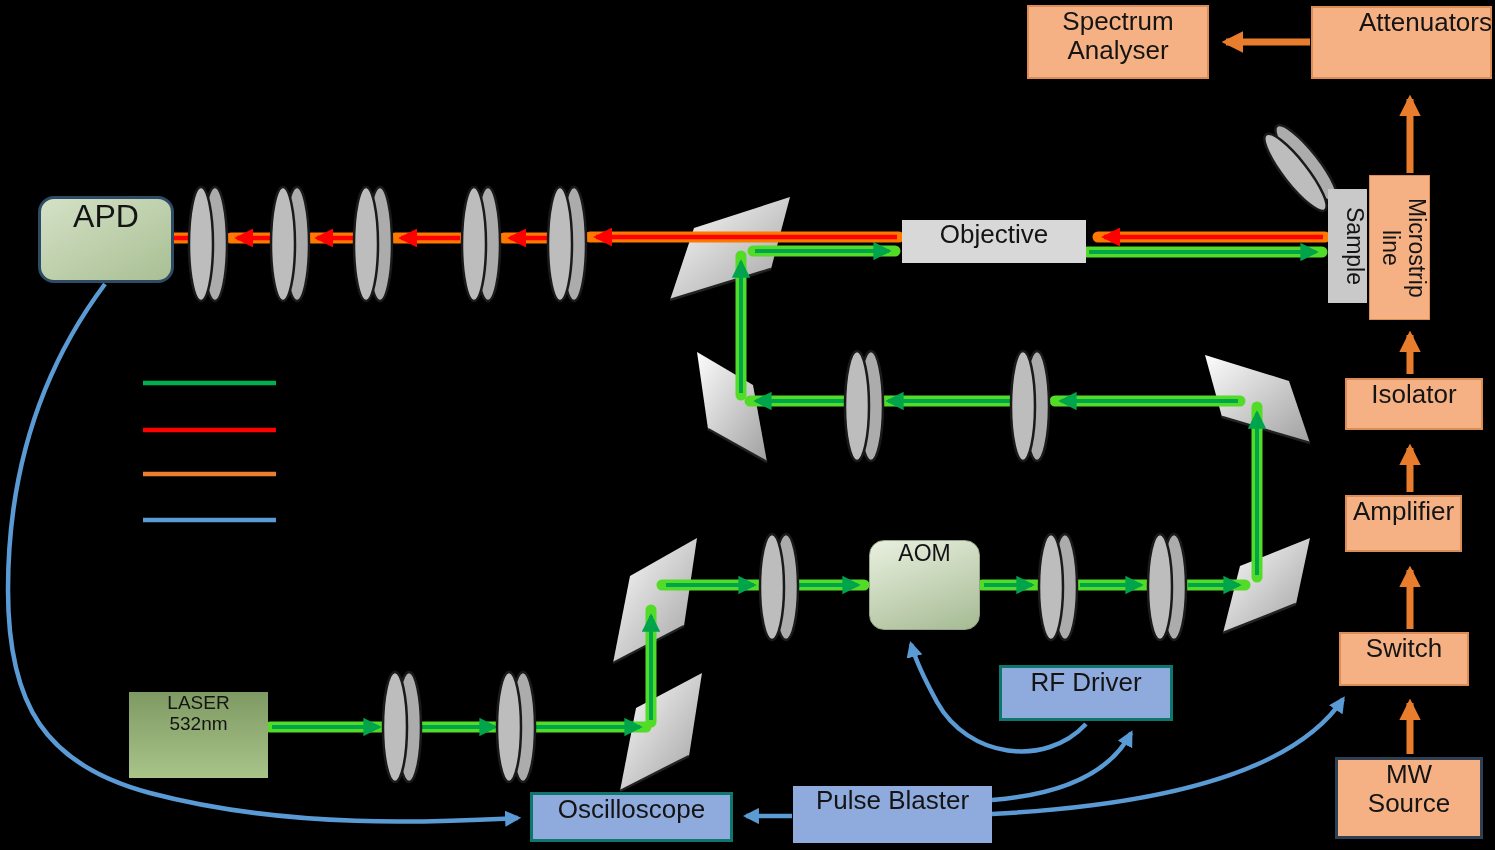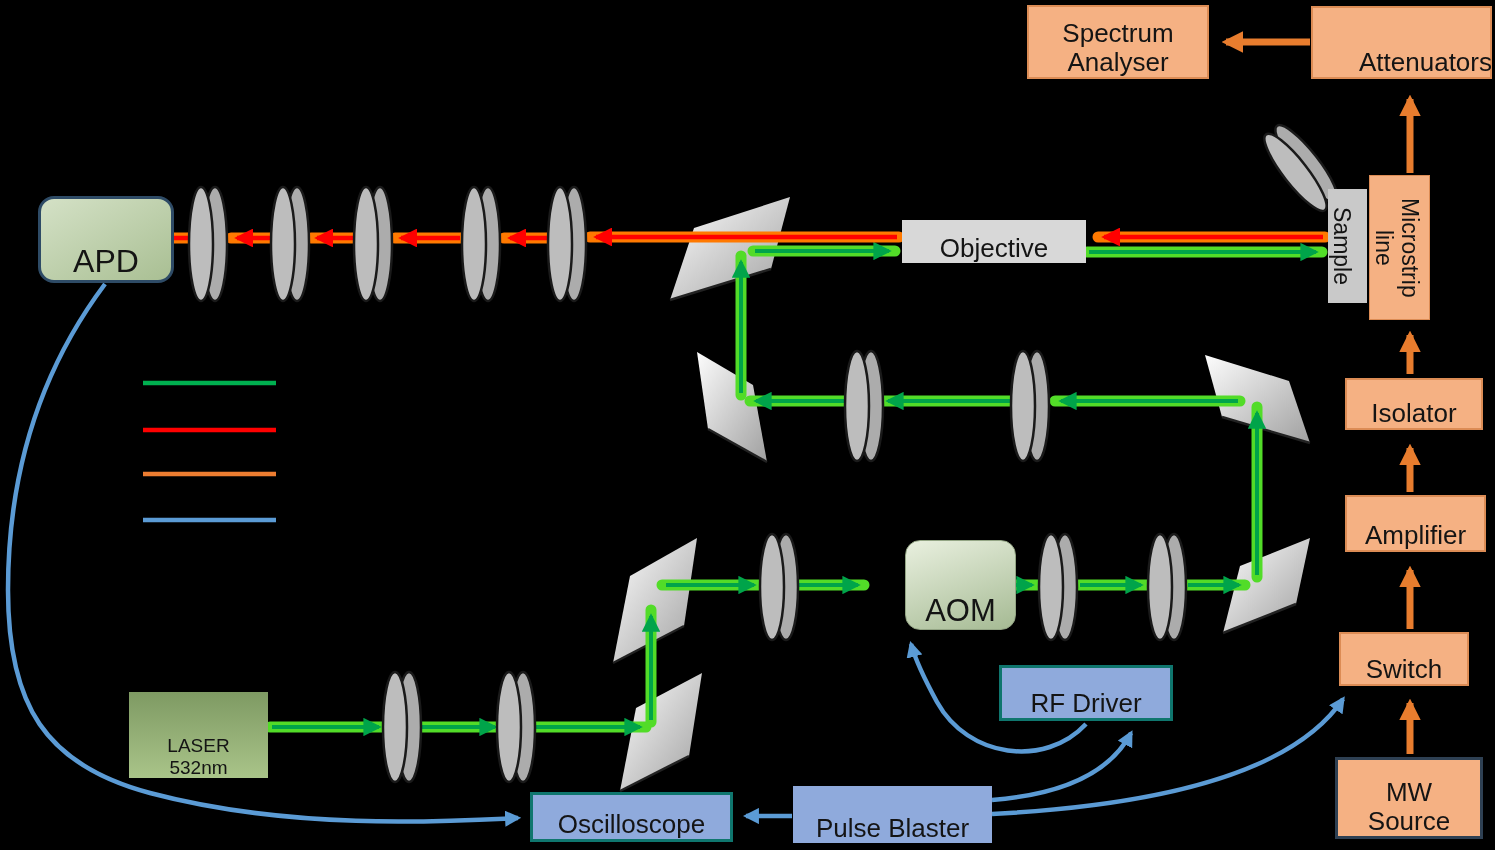--- a/index.html
+++ b/index.html
@@ -2,31 +2,31 @@
 <html><head>
 <meta charset="utf-8">
 <style>
   html,body{margin:0;padding:0;background:#000;}
   #stage{
     position:relative;width:1495px;height:850px;background:#000;overflow:hidden;
     font-family:"Liberation Sans",sans-serif;
   }
   #stage svg.layer{position:absolute;left:0;top:0;}
   .box{
-    position:absolute;display:flex;align-items:flex-end;justify-content:center;
+    position:absolute;display:flex;align-items:flex-start;justify-content:center;
     text-align:center;color:#141414;white-space:pre-line;line-height:1.12;
     box-sizing:border-box;
   }
   .orangebox{background:#F5B183;border:2px solid #DC8C55;font-size:26px;}
   .bluebox{background:#8FAADC;font-size:26px;}
   .blueborder{border:3px solid #0f766e;}
   .vert{writing-mode:vertical-rl;}
   .apd{background:linear-gradient(150deg,#D4E1C6,#A9BF93);border:3.5px solid #2E4B66;border-radius:16px;font-size:32px;}
   .laser{background:linear-gradient(180deg,#7E9A63,#A9C489);font-size:19px;}
-  .aom{background:linear-gradient(160deg,#E9F0DF,#A5BA93);border:1px solid #93A584;border-radius:15px;font-size:31px;margin-left:36px;}
+  .aom{background:linear-gradient(160deg,#E9F0DF,#A5BA93);border:1px solid #93A584;border-radius:15px;font-size:23px;}
   .grayb{background:#D8D8D8;font-size:26px;}
   .sample{background:#C9C9C9;font-size:23px;}
   .micro{background:#F5B183;border:1px solid #DC8C55;font-size:23px;}
   .mwb{border:3.5px solid #2E4053;}
 </style>
 </head>
 <body>
 
 <div id="stage">
 
@@ -252,21 +252,21 @@
   </div>
 
   <div class="box orangebox" style="left:1311px;top:6px;width:181px;height:73px;padding-left:48px;">
     <span>Attenuators</span>
   </div>
 
   <div class="box orangebox" style="left:1345px;top:378px;width:138px;height:52px;">
     <span>Isolator</span>
   </div>
 
-  <div class="box orangebox" style="left:1345px;top:495px;width:141px;height:57px;">
+  <div class="box orangebox" style="left:1345px;top:495px;width:117px;height:57px;">
     <span>Amplifier</span>
   </div>
 
   <div class="box orangebox" style="left:1339px;top:632px;width:130px;height:54px;">
     <span>Switch</span>
   </div>
 
   <div class="box orangebox mwb" style="left:1335px;top:757px;width:148px;height:82px;">
     <span>MW
 Source</span>

